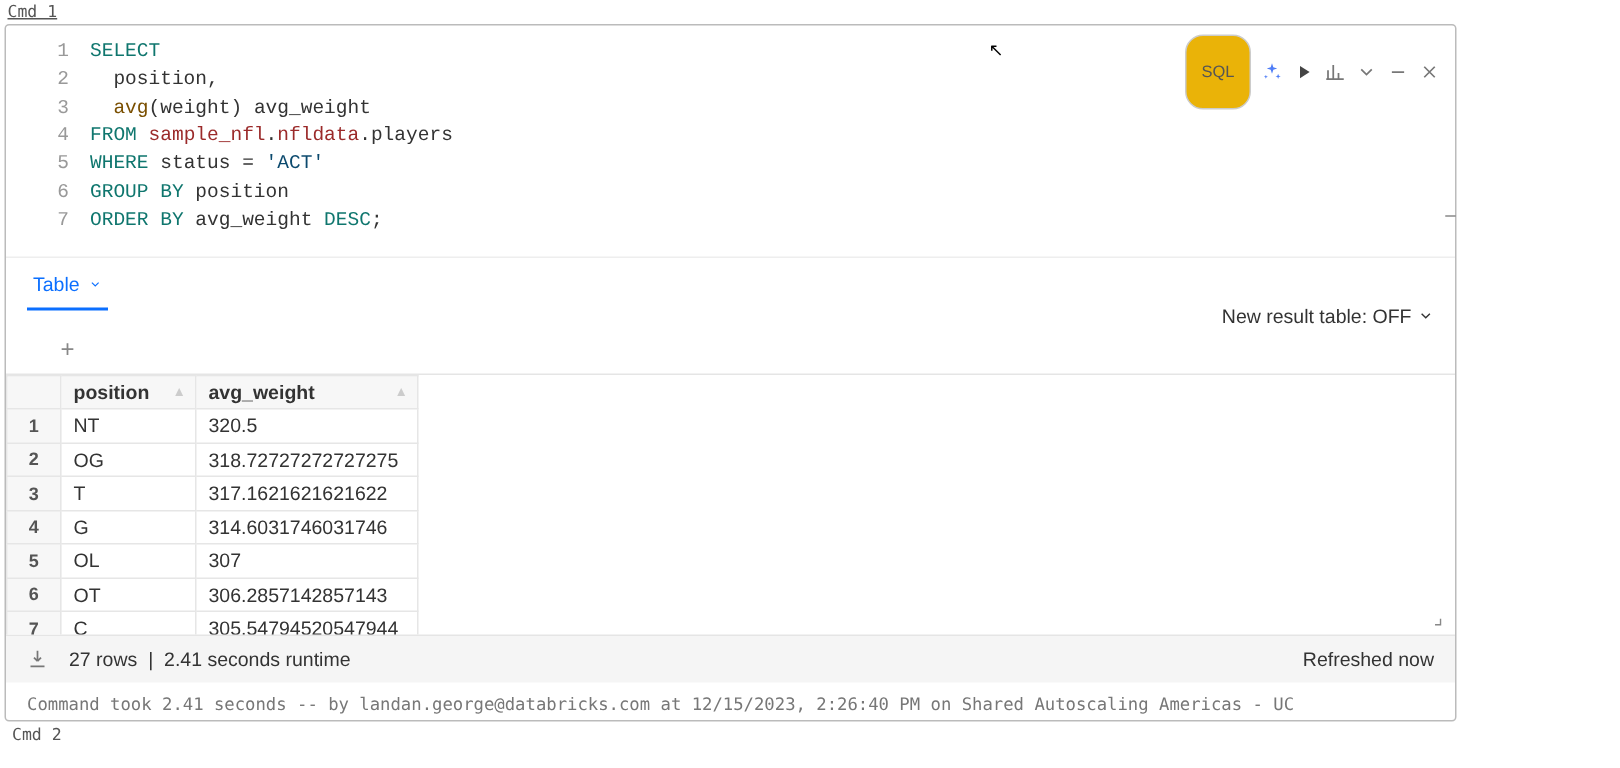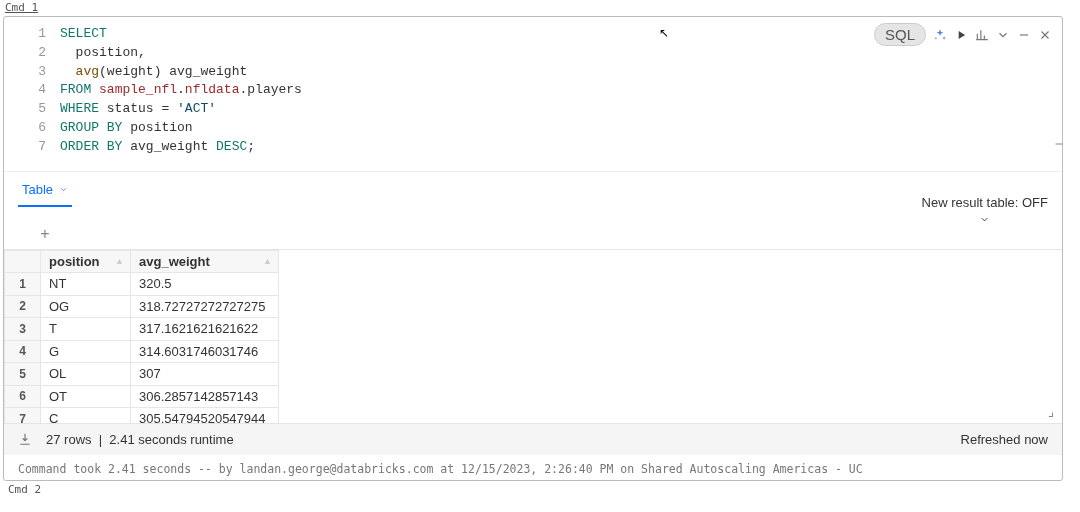--- a/index.html
+++ b/index.html
@@ -1,23 +1,23 @@
 <!DOCTYPE html>
 <html><head>
 <meta charset="utf-8">
 <style>
 * { box-sizing: border-box; margin: 0; padding: 0; }
 body { font-family: -apple-system, BlinkMacSystemFont, "Segoe UI", Helvetica, Arial, sans-serif; font-size: 13px; background: #fff; color: #333; width: 1080px; height: 512px; overflow: hidden; }
 
-.cell-wrap { width: 1060px; margin: 0 0 0 3px; }
+.cell-wrap { width: 968px; margin: 0 0 0 3px; }
 .cell-title { font-family: ui-monospace, Menlo, Monaco, monospace; font-size: 11px; color: #555; padding: 1px 0 2px 2px; text-decoration: underline; }
 .cell { border: 1px solid #bbb; border-radius: 3px; background: #fff; position: relative; }
 
 .toolbar { position: absolute; top: 6px; right: 10px; display: flex; align-items: center; gap: 7px; z-index: 5; }
-.lang-pill { border: 1px solid #ccc; border-radius: 12px; padding: 2px 10px; font-size: 15px; color: #555; background: #e5e5e5; }
+.lang-pill { border: 1px solid #ccc; border-radius: 12px; padding: 18px 10px; font-size: 11px; color: #555; background: #eab308; }
 .tb-icon { width: 14px; height: 14px; display: flex; align-items: center; justify-content: center; color: #777; cursor: pointer; }
 .tb-icon svg { width: 14px; height: 14px; }
 .assist-icon { color: #4f7ef7; }
 .run-icon { color: #444; }
 
 .code-area { display: flex; padding: 8px 0 14px 0; font-family: ui-monospace, Menlo, Monaco, "Courier New", monospace; font-size: 13px; line-height: 1.45; }
 .gutter { width: 56px; text-align: right; color: #999; padding-right: 14px; user-select: none; }
 .gutter div { height: 18.8px; }
 .code { flex: 1; white-space: pre; }
 .code-line { height: 18.8px; }
@@ -30,21 +30,21 @@
 .side-handle { position: absolute; right: -3px; top: 120px; width: 12px; height: 14px; display: flex; align-items: center; justify-content: center; color: #888; }
 
 .spark-row { padding: 8px 14px 10px 26px; font-size: 13px; color: #333; display: flex; align-items: center; gap: 6px; }
 .caret-right { display:inline-block; width:0; height:0; border-top:5px solid transparent; border-bottom:5px solid transparent; border-left:6px solid #666; }
 
 .tabs-bar { display: flex; align-items: center; justify-content: space-between; padding: 0 14px; border-top: 1px solid #eee; }
 .tabs-left { display: flex; align-items: center; gap: 12px; flex-direction: column; }
 .tab { display: flex; align-items: center; gap: 6px; padding: 10px 4px 8px 4px; color: #0b6fff; font-size: 13px; border-bottom: 2px solid #0b6fff; cursor: pointer; }
 .tab .chev { width: 9px; height: 9px; }
 .add-tab { color: #888; font-size: 16px; padding: 6px 8px; cursor: pointer; }
-.result-toggle { font-size: 13px; color: #333; display: flex; align-items: center; gap: 4px; cursor: pointer; flex-direction: column; }
+.result-toggle { font-size: 13px; color: #333; display: flex; align-items: center; gap: 4px; cursor: pointer; }
 
 .table-outer { border-top: 1px solid #e5e5e5; border-bottom: 1px solid #e5e5e5; overflow: hidden; height: 175px; position: relative; }
 table { border-collapse: collapse; font-size: 13px; }
 th, td { border: 1px solid #e6e6e6; padding: 3px 8px; text-align: left; height: 22.5px; }
 th { background: #f7f7f7; font-weight: 600; color: #333; position: relative; }
 .rownum-col { width: 36px; text-align: center; background: #f7f7f7; color: #555; font-weight: 600; font-size: 12px; }
 td.rownum-col { font-weight: 700; }
 .col-pos { width: 90px; }
 .col-avg { width: 148px; }
 .sort-icon { position: absolute; right: 6px; top: 50%; transform: translateY(-50%); color: #ccc; font-size: 9px; }

